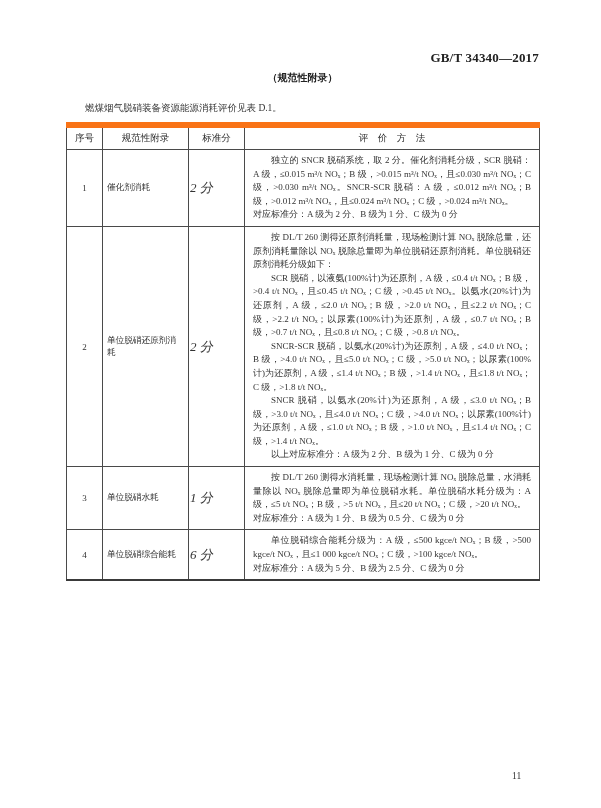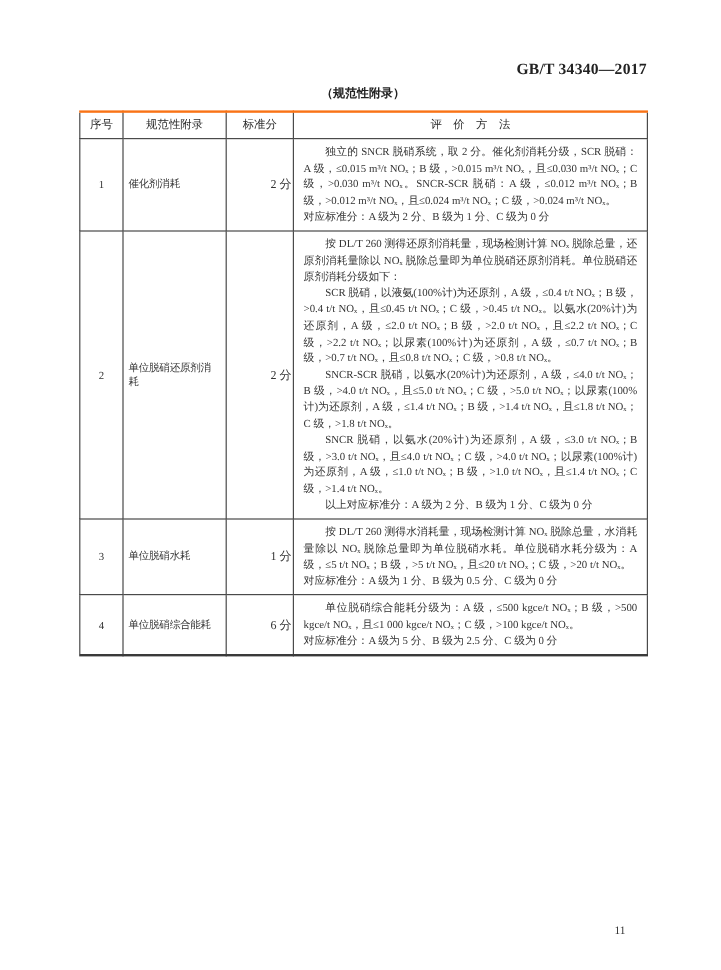--- a/index.html
+++ b/index.html
@@ -10,42 +10,43 @@
   }
   .content{position:absolute;left:66px;top:0;width:473px;}
   .doc-header{margin-top:50px;text-align:right;font-weight:bold;font-size:13px;letter-spacing:.2px;color:#222;}
   .appendix-title{margin-top:34px;text-align:center;font-weight:bold;font-size:12px;color:#222;}
   .appendix-subtitle{margin-top:5px;text-align:center;font-weight:bold;font-size:10px;color:#222;}
   .appendix-heading{margin-top:6px;text-align:center;font-weight:bold;font-size:11.5px;color:#222;}
   .intro{margin:17px 0 0 0;font-size:9.5px;line-height:13px;text-indent:2em;color:#333;}
   .table-caption{margin-top:13px;text-align:center;font-weight:bold;font-size:9.5px;color:#222;}
   table{
     margin-top:7px;border-collapse:collapse;table-layout:fixed;width:473px;
-    border-top:2px solid #f97316;border-bottom:2px solid #3a3a3a;
+    border-top:6px solid #f97316;border-bottom:2px solid #3a3a3a;
     font-size:9px;color:#333;padding-left:36px;
   }
   th,td{border:1px solid #4a4a4a;}
   th{font-weight:normal;font-size:9.5px;height:19px;padding:1px 2px;text-align:center;color:#2b2b2b;}
   td.c-num{text-align:center;vertical-align:middle;font-size:9px;}
   td.c-ind{text-align:left;vertical-align:middle;padding:2px 4px;font-size:8.8px;letter-spacing:-0.2px;}
-  td.c-score{text-align:right;vertical-align:middle;font-size:10px;}
+  td.c-score{text-align:left;vertical-align:middle;font-size:13px;font-style:italic;}
   td.c-method{padding:4px 8px;vertical-align:middle;}
   td.c-method p{margin:0;line-height:13.6px;text-align:justify;}
   td.c-method p.ind{text-indent:2em;}
   .page-number{position:absolute;left:512px;top:771px;font-size:9.5px;color:#333;}
 </style>
 </head>
 <body>
 
 <div class="content">
 
   <div class="doc-header">GB/T 34340—2017</div>
 
   <div class="appendix-subtitle">（规范性附录）</div>
 
+  <p class="intro">燃煤烟气脱硝装备资源能源消耗评价见表 D.1。</p>
 
 
   <table>
     <colgroup>
       <col style="width:36px">
       <col style="width:86px">
       <col style="width:56px">
       <col style="width:295px">
     </colgroup>
     <thead>

